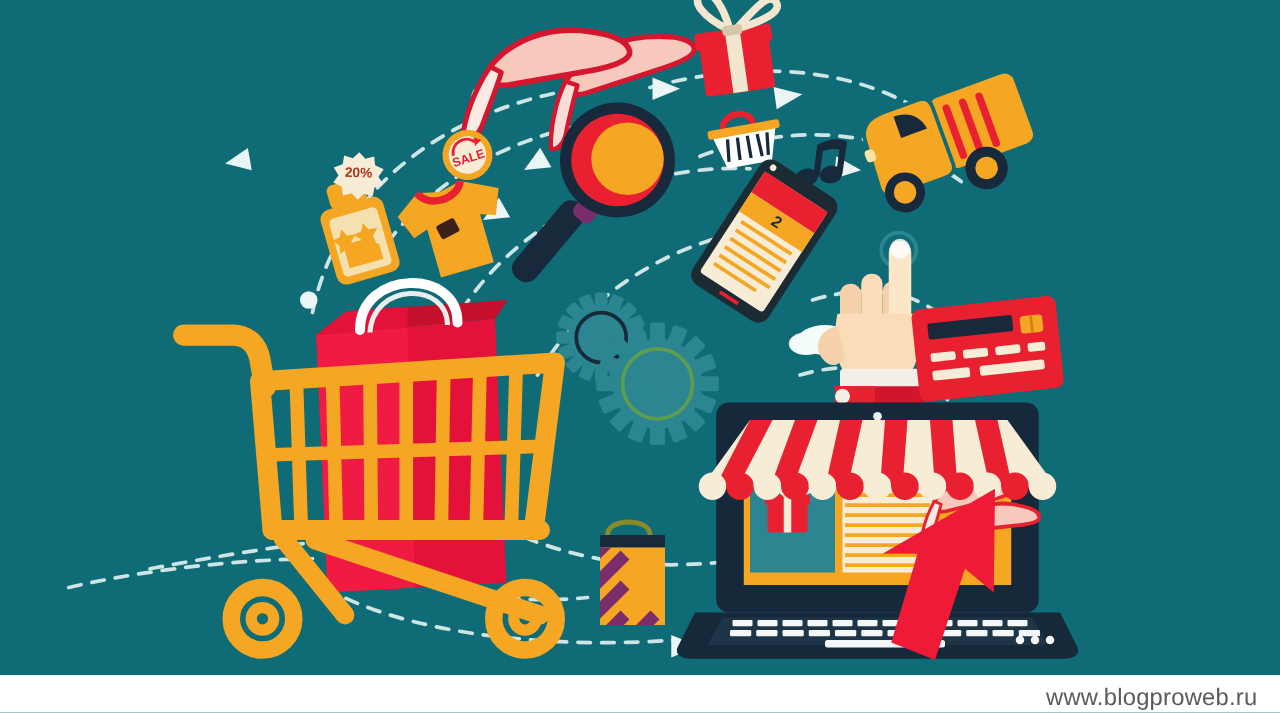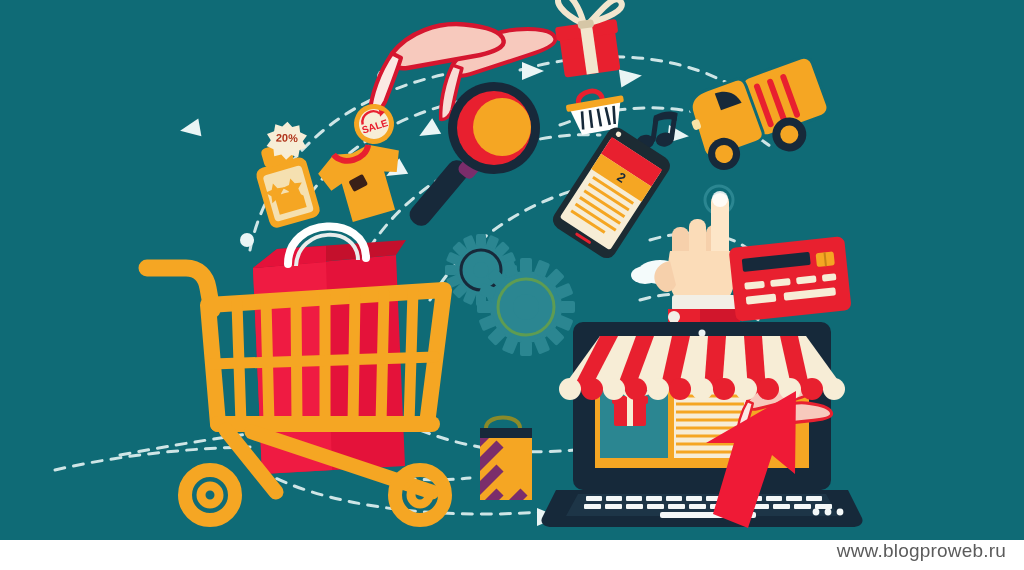--- a/index.html
+++ b/index.html
@@ -25,21 +25,21 @@
   }
   #scene svg { display: block; }
   #footer {
     position: absolute;
     left: 0;
     top: 540px;
     width: 1024px;
     height: 30px;
     background: #ffffff;
     display: flex;
-    align-items: flex-start;
+    align-items: flex-end;
     justify-content: flex-end;
   }
   #watermark {
     font-family: "Liberation Sans", sans-serif;
     font-size: 19px;
     color: #5b5b5b;
     letter-spacing: 0.2px;
     padding-right: 18px;
     white-space: nowrap;
   }

